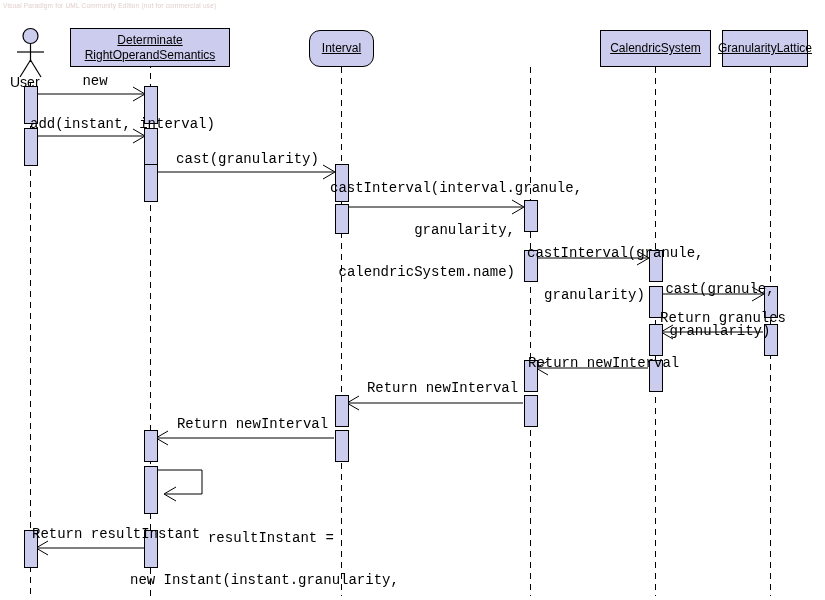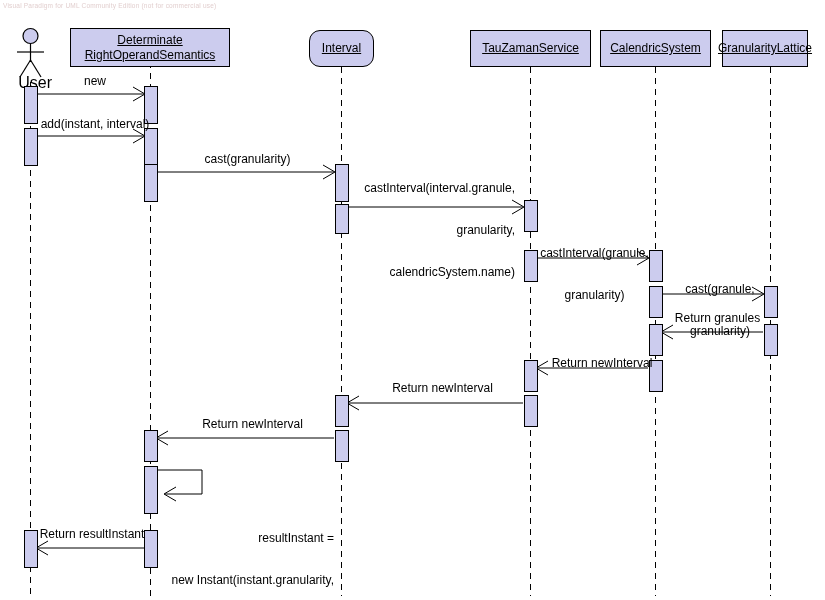--- a/index.html
+++ b/index.html
@@ -23,37 +23,38 @@
     background:#ccccee;
     border:1px solid #000000;
     box-sizing:border-box;
     display:flex;align-items:center;justify-content:center;
     text-align:center;
     font-size:12px;color:#000;
     line-height:15px;
   }
   .head span{text-decoration:underline;}
   .actor-label{
-    position:absolute;font-size:16px;color:#000;text-align:right;
+    position:absolute;font-size:14px;color:#000;text-align:left;
     white-space:nowrap;
   }
   
   .act{
     position:absolute;
     background:#ccccee;
     border:1px solid #000000;
     box-sizing:border-box;
     width:14px;
   }
   
   .msg{
     position:absolute;
-    font-size:12px;color:#000;
+    font-size:14px;color:#000;
     line-height:14px;
     white-space:pre;
+    font-family:Liberation Mono, monospace;
   }
   .msg.c{text-align:center;}
   .msg.r{text-align:right;}
   svg{position:absolute;left:0;top:0;}
 </style>
 </head>
 <body>
 
 <div id="canvas">
 
@@ -121,23 +122,20 @@
 
   <div class="head" style="left:70px;top:28px;width:160px;height:39px;flex-direction:column;text-align:center;">
     <span>Determinate</span>
     <span>RightOperandSemantics</span>
   </div>
 
   <div class="head" style="left:309px;top:30px;width:65px;height:37px;border-radius:11px;">
     <span>Interval</span>
   </div>
 
-  <div class="head" style="left:470px;top:30px;width:121px;height:37px;">
-    <span>TauZamanService</span>
-  </div>
 
   <div class="head" style="left:600px;top:30px;width:111px;height:37px;">
     <span>CalendricSystem</span>
   </div>
 
   <div class="head" style="left:722px;top:30px;width:86px;height:37px;">
     <span>GranularityLattice</span>
   </div>
 
   <div class="actor-label" style="left:10px;top:74px;width:42px;">User</div>

